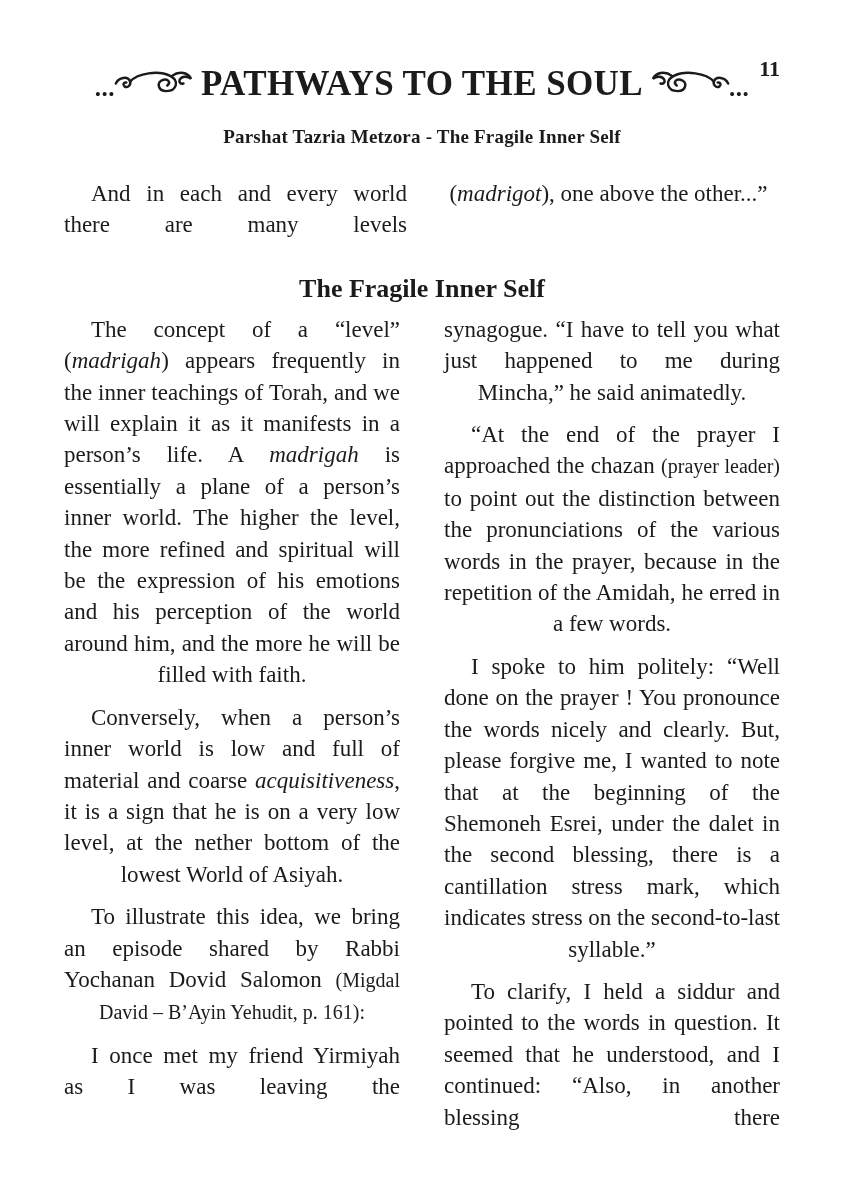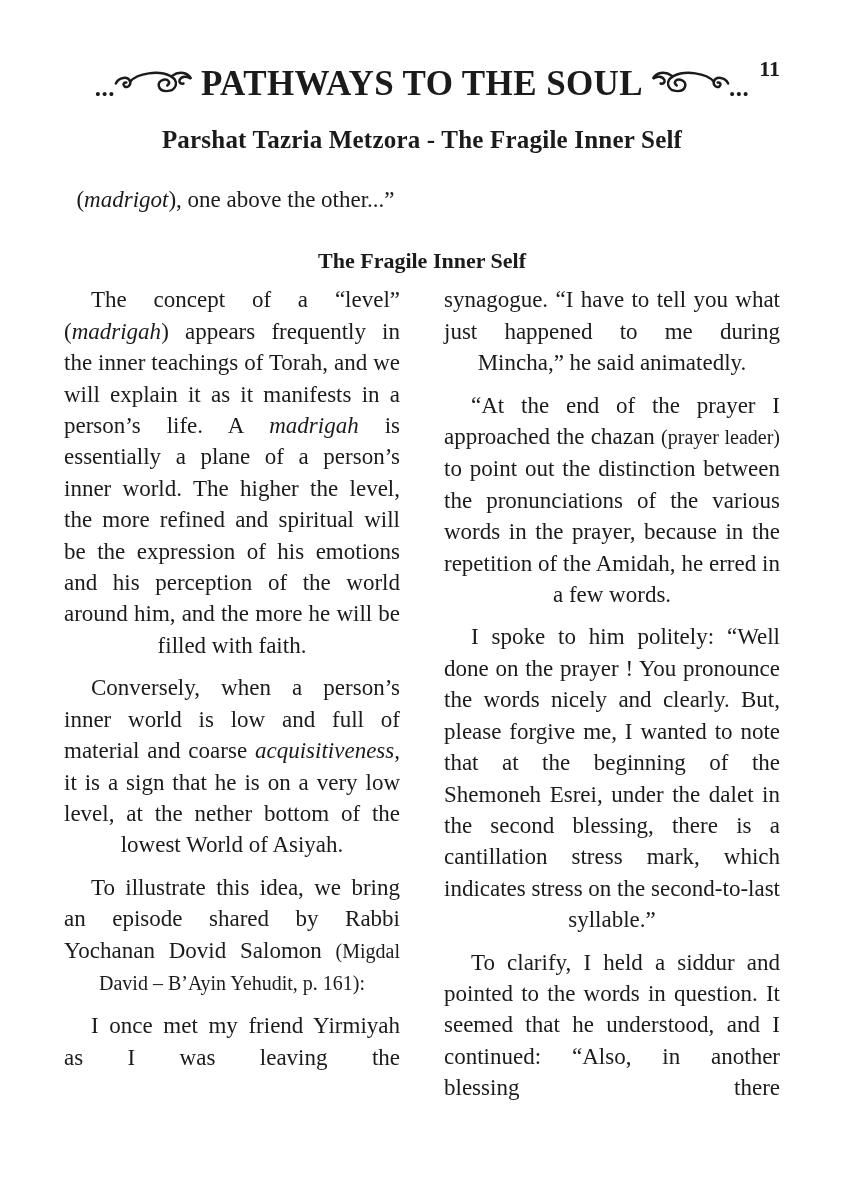--- a/index.html
+++ b/index.html
@@ -42,35 +42,35 @@
   .mirrored { transform: scaleX(-1); }
   .page-number {
     position: absolute;
     right: 0;
     top: 6px;
     font-size: 22px;
     font-weight: bold;
   }
   .subtitle {
     margin: 9px 0 12px 0;
-    font-size: 25px;
+    font-size: 19px;
     font-weight: bold;
     letter-spacing: 0.2px;
   }
   
   .two-col {
     display: grid;
     grid-template-columns: 1fr 1fr;
     column-gap: 30px;
   }
   .intro { margin-top: 30px; }
   .section-heading {
     margin: 22px 0 10px 0;
     text-align: center;
-    font-size: 22px;
+    font-size: 26px;
     font-weight: bold;
   }
   .body-cols { margin-top: 6px; gap: 44px; }
   p.para {
     margin: 0 0 11px 0;
     font-size: 23px;
     line-height: 31.4px;
     text-align: justify;
     text-indent: 27px;
     text-justify: inter-word;
@@ -104,20 +104,21 @@
           <path d="M62 7 C70 1 79 4 82 10 C78 7 72 7 70 11 C69 13.5 71 16 74 15"></path>
         </svg>
         <span class="ornament-dots">...</span>
       </span>
     </div>
     <span class="page-number">11</span>
     <h2 class="subtitle">Parshat Tazria Metzora - The Fragile Inner Self</h2>
   </div>
 
   <section class="two-col intro">
+    <p class="para cont"><span>And in each and every world there are many levels</span></p>
     <p class="para no-indent end-center"><span>(</span><span class="i">madrigot</span><span>), one above the other...”</span></p>
   </section>
 
   <h3 class="section-heading">The Fragile Inner Self</h3>
 
   <section class="two-col body-cols">
     <div class="col">
         <p class="para end-center"><span>The concept of a “level” (</span><span class="i">madrigah</span><span>) appears frequently in the inner teachings of Torah, and we will explain it as it manifests in a person’s life. A </span><span class="i">madrigah</span><span> is essentially a plane of a person’s inner world. The higher the level, the more refined and spiritual will be the expression of his emotions and his perception of the world around him, and the more he will be filled with faith.</span></p>
         <p class="para end-center"><span>Conversely, when a person’s inner world is low and full of material and coarse </span><span class="i">acquisitiveness</span><span>, it is a sign that he is on a very low level, at the nether bottom of the lowest World of Asiyah.</span></p>
         <p class="para end-center"><span>To illustrate this idea, we bring an episode shared by Rabbi Yochanan Dovid Salomon </span><span class="sm">(Migdal David – B’Ayin Yehudit, p. 161):</span></p>

